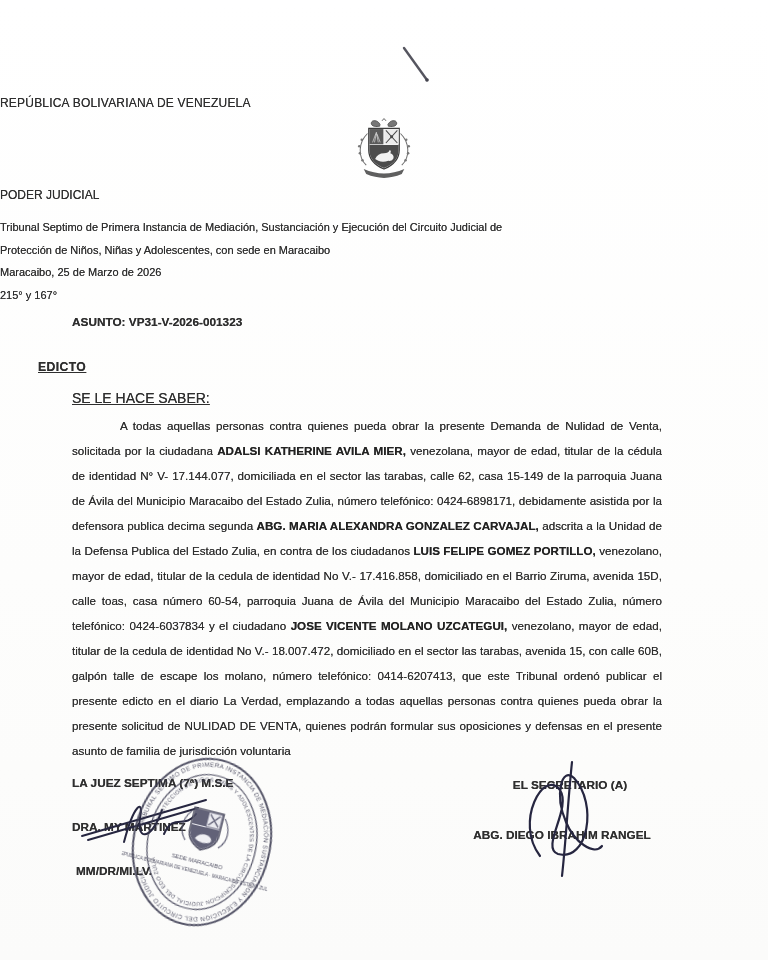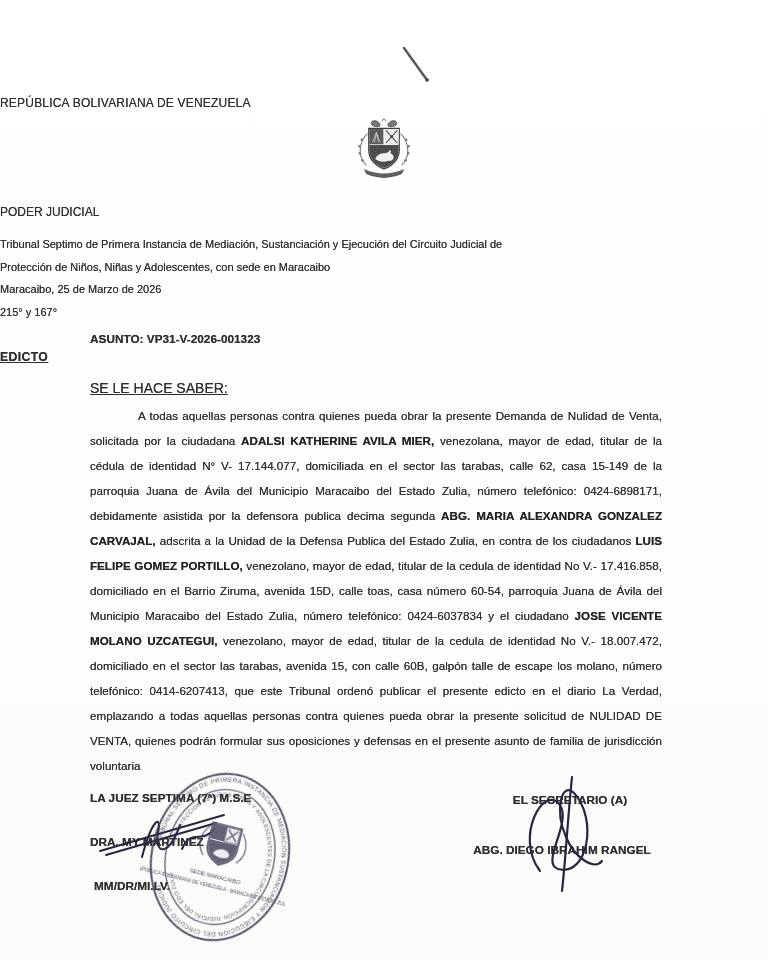--- a/index.html
+++ b/index.html
@@ -7,33 +7,33 @@
     position:relative;
     width:768px;height:960px;
     margin:0 auto;
     background:linear-gradient(180deg,#ffffff 0%,#fdfdfc 60%,#fbfbfa 100%);
     font-family:"Liberation Sans","DejaVu Sans",sans-serif;
     color:#2e2e2e;
     overflow:hidden;
   }
   .scan-ink{ text-shadow:0 0 0.55px rgba(50,50,50,0.85); }
   .center{ }
-  .content{ margin-left:90px; margin-right:106px; }
+  .content{ margin-left:72px; margin-right:106px; }
 
   .pen-mark{ position:absolute; left:396px; top:44px; }
 
   .republic{ margin-top:96px; font-size:12px; letter-spacing:0.2px; }
   .coat{ display:block; margin:7px auto 0 auto; }
-  .poder{ margin-top:22px; font-size:12px; }
+  .poder{ margin-top:5px; font-size:12px; }
   .hline{ font-size:11px; line-height:22.5px; }
   .hgroup{ margin-top:14px; }
   .asunto{ margin-top:9px; font-size:11.8px; font-weight:600; }
 
-  .doc-title{ margin-top:4px; font-size:12.2px; font-weight:700; letter-spacing:0.4px;
-              text-decoration:underline; }
+  .doc-title{ margin-top:31px; font-size:12.2px; font-weight:700; letter-spacing:0.4px;
+              text-decoration:underline;padding-left:38px; }
   .salutation{ margin-top:16px; font-size:14px; text-decoration:underline; }
 
   .body-par{
     margin-top:7px; font-size:11.65px; line-height:25px;
     text-align:justify; text-indent:48px;
   }
   .body-par .b{ font-weight:700; color:#222; }
 
   .sig-block{ position:relative; margin-top:13px; height:230px; }
   .sig-left{ position:absolute; left:0; top:0; font-size:11.8px; font-weight:700; }

